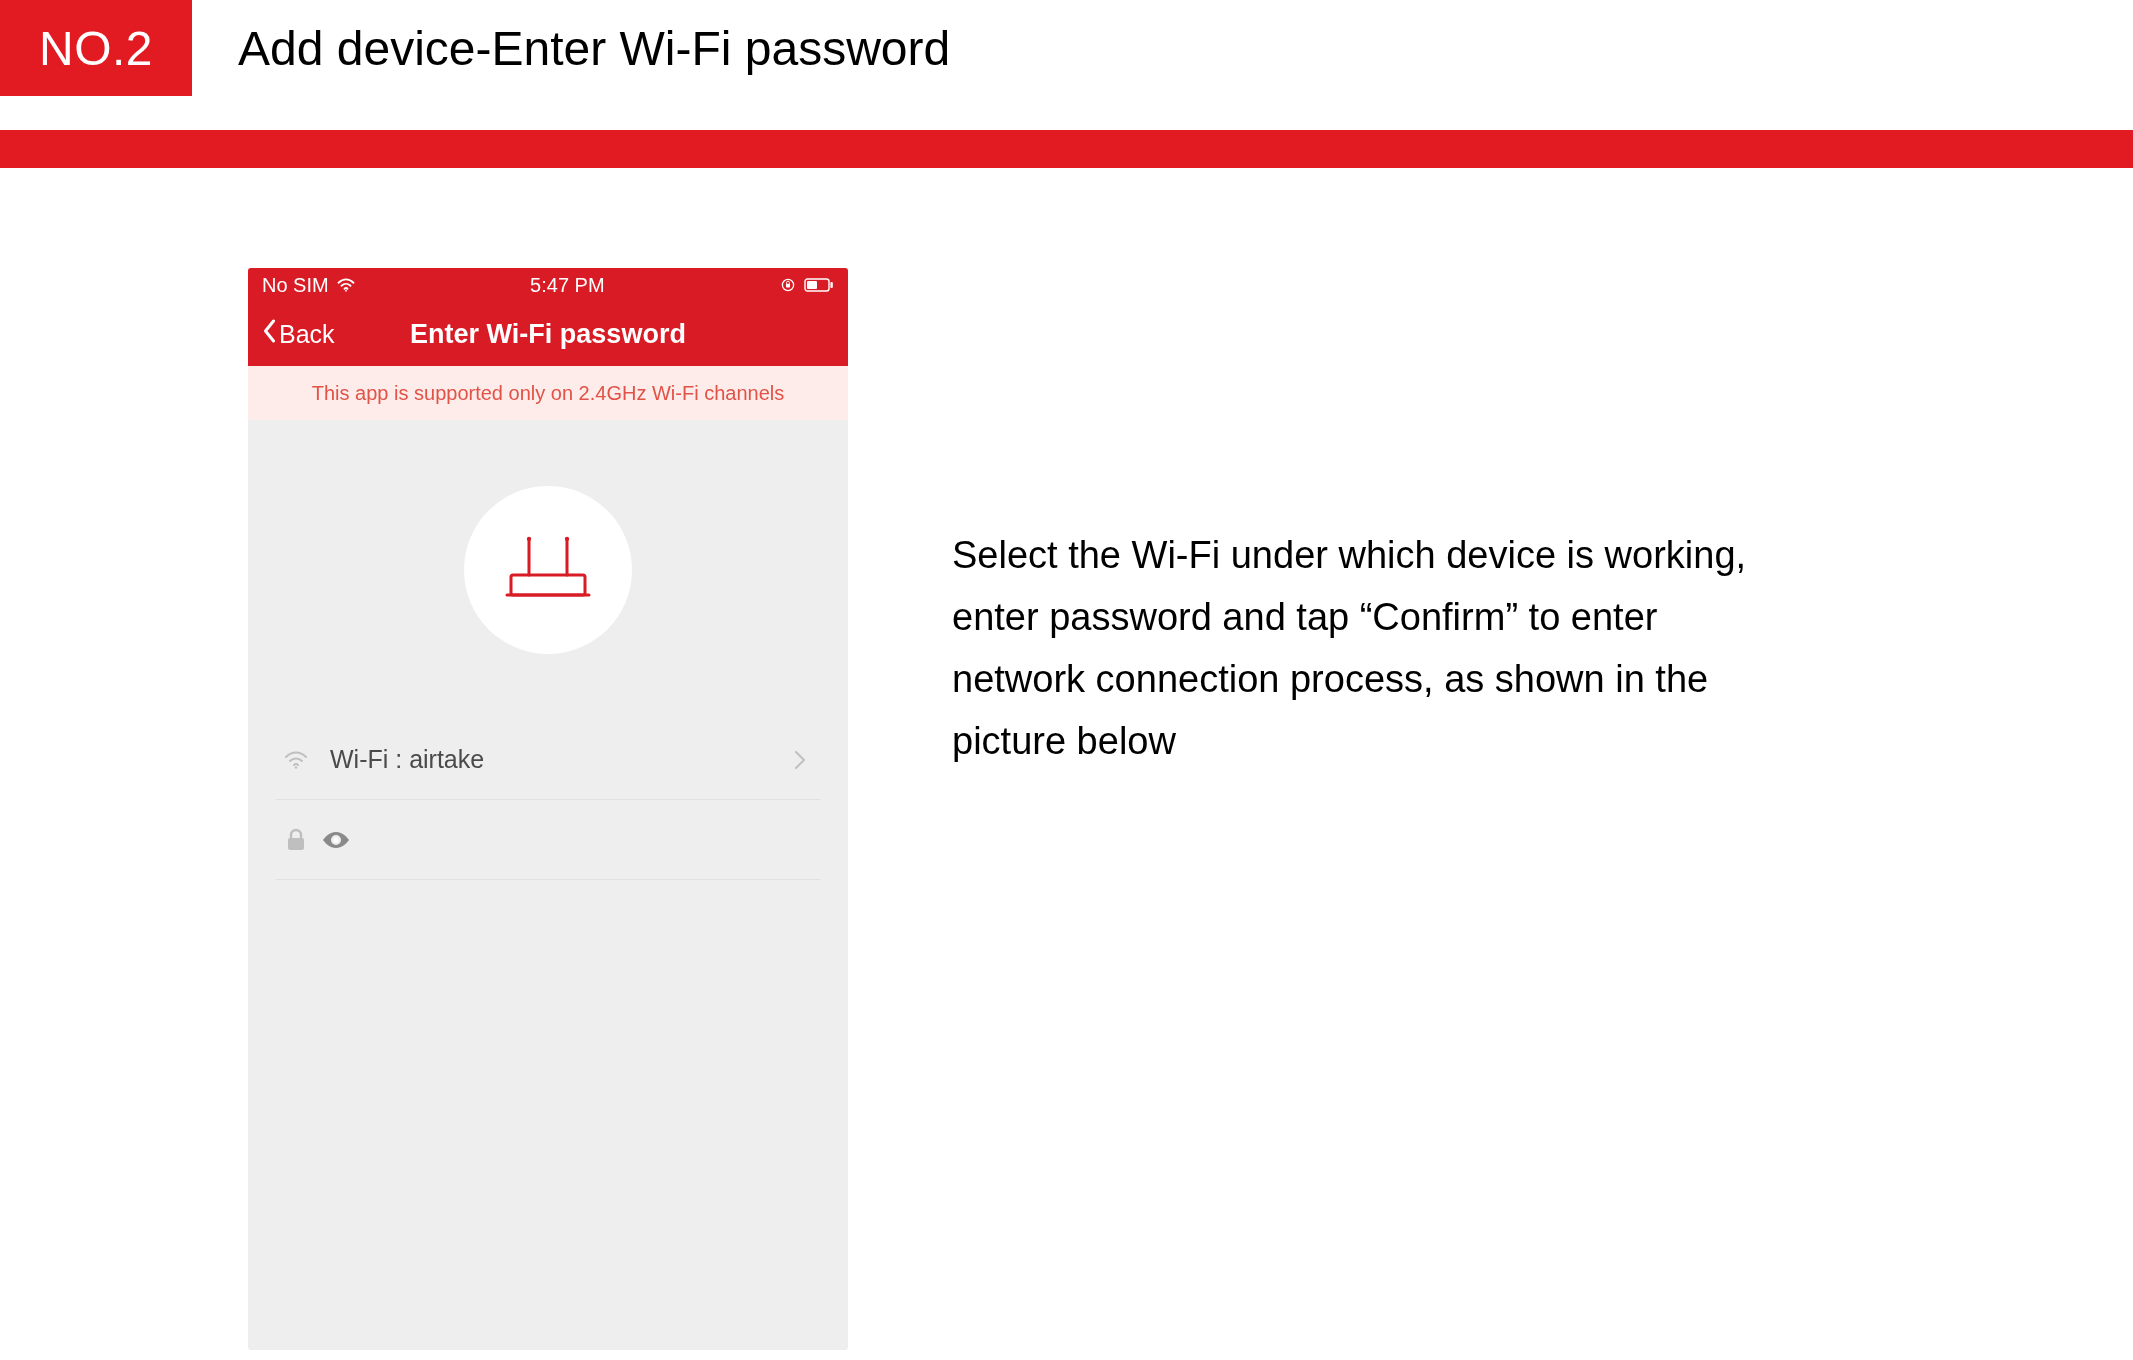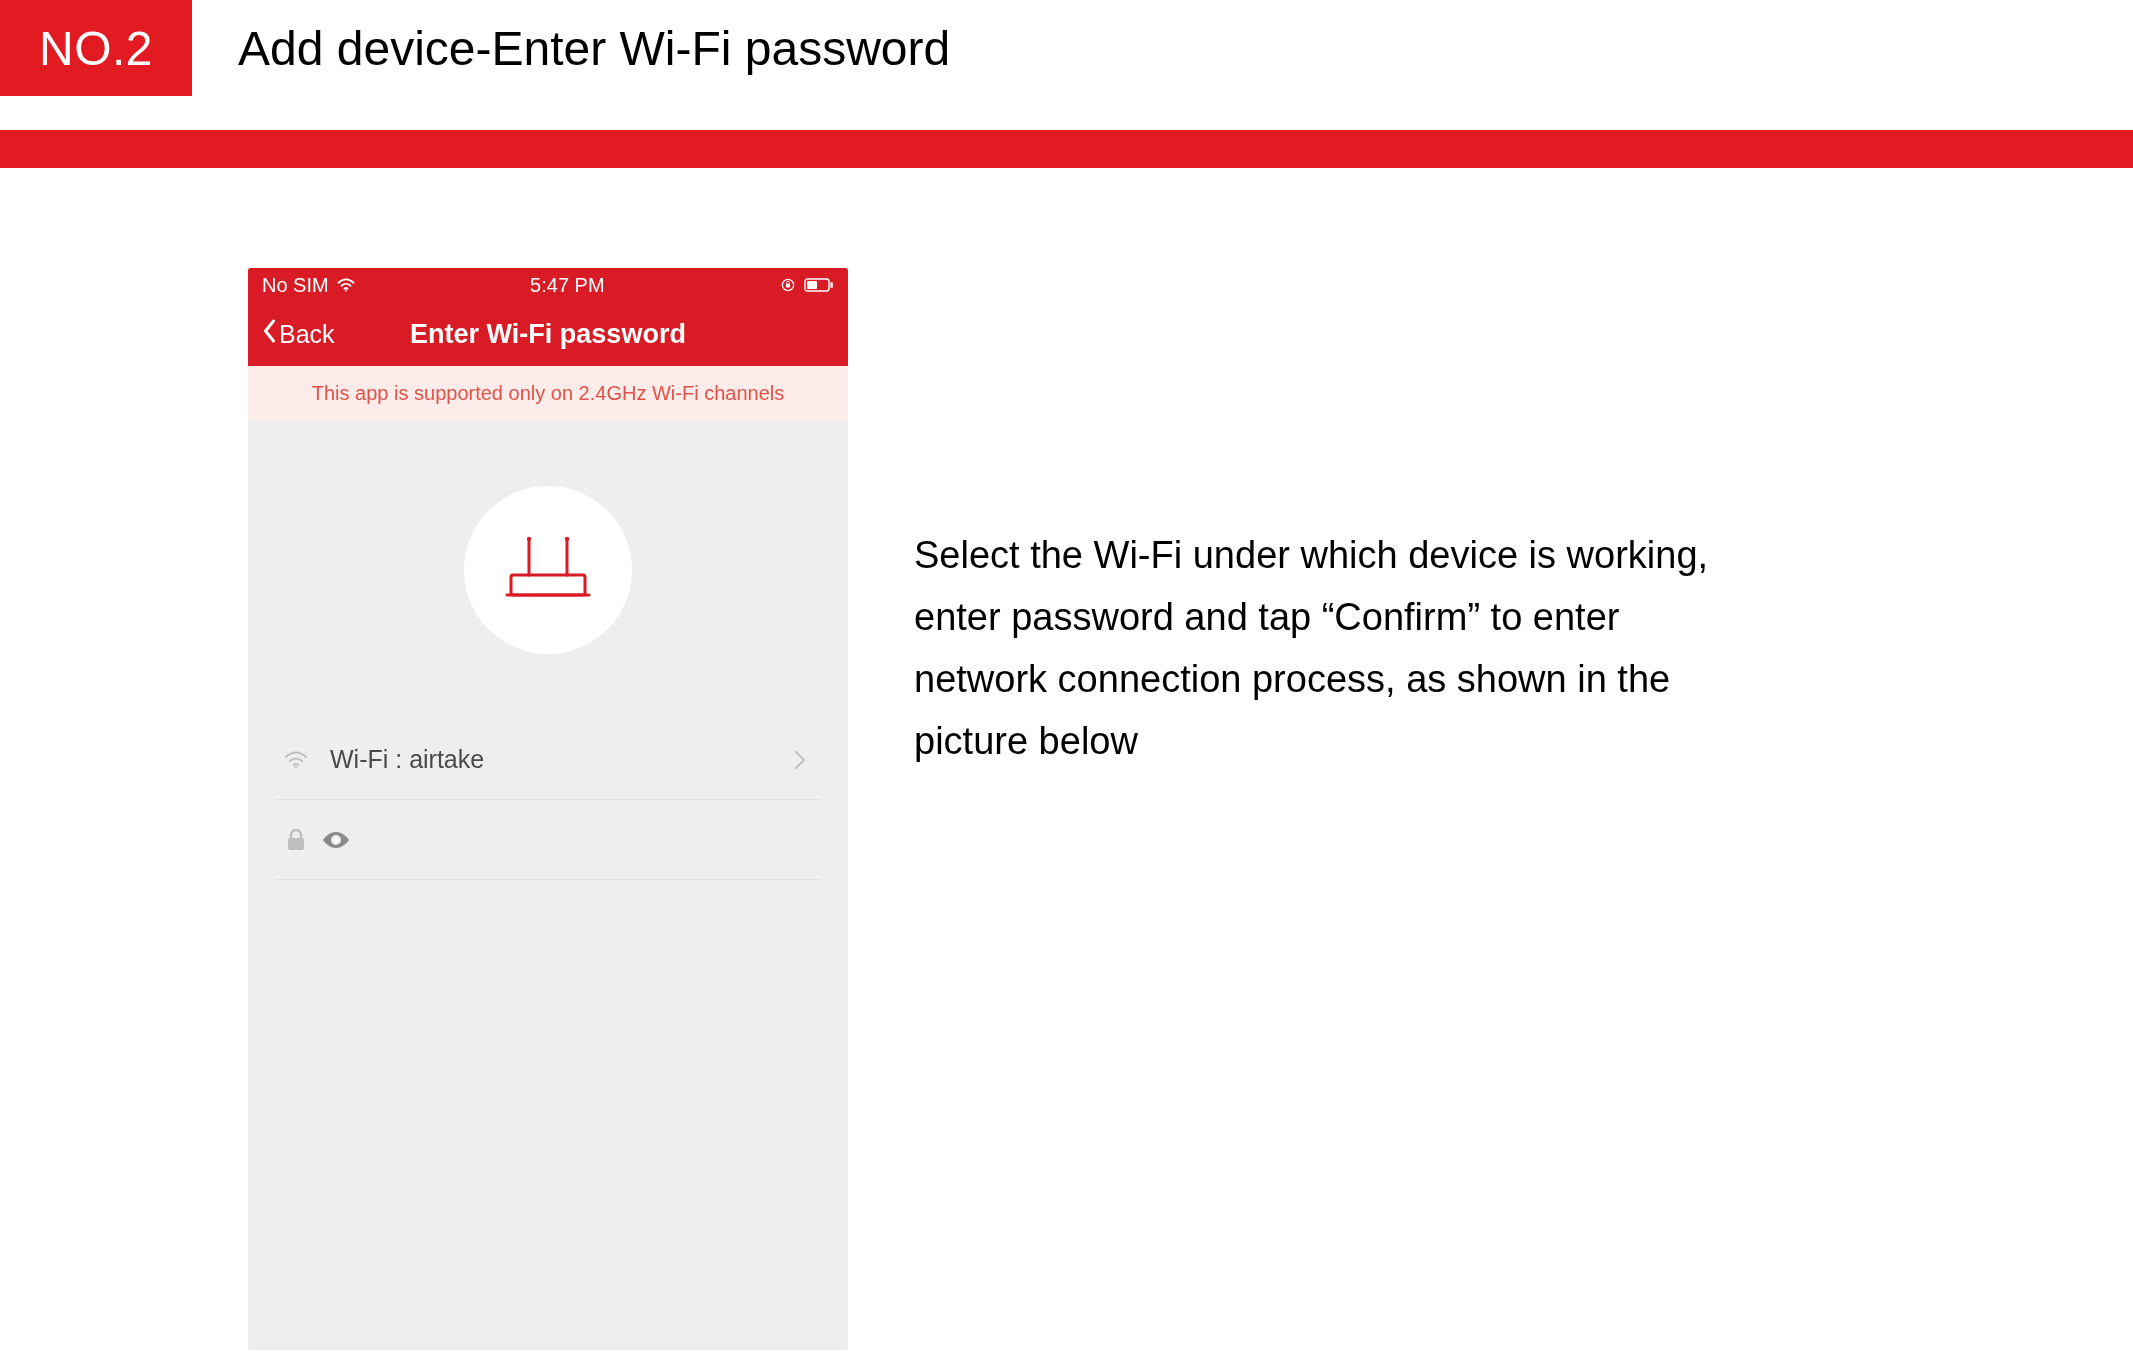--- a/index.html
+++ b/index.html
@@ -59,21 +59,21 @@
   .body-row {
     display: flex;
     align-items: flex-start;
     padding: 100px 0 0 0;
   }
   .phone-wrap {
     margin-left: 248px;
     width: 600px;
   }
   .instruction {
-    margin-left: 66px;
+    margin-left: 104px;
     margin-top: 256px;
     width: 820px;
     font-size: 38px;
     line-height: 62px;
     color: #000000;
     font-weight: 400;
   }
 
   
   .phone {

